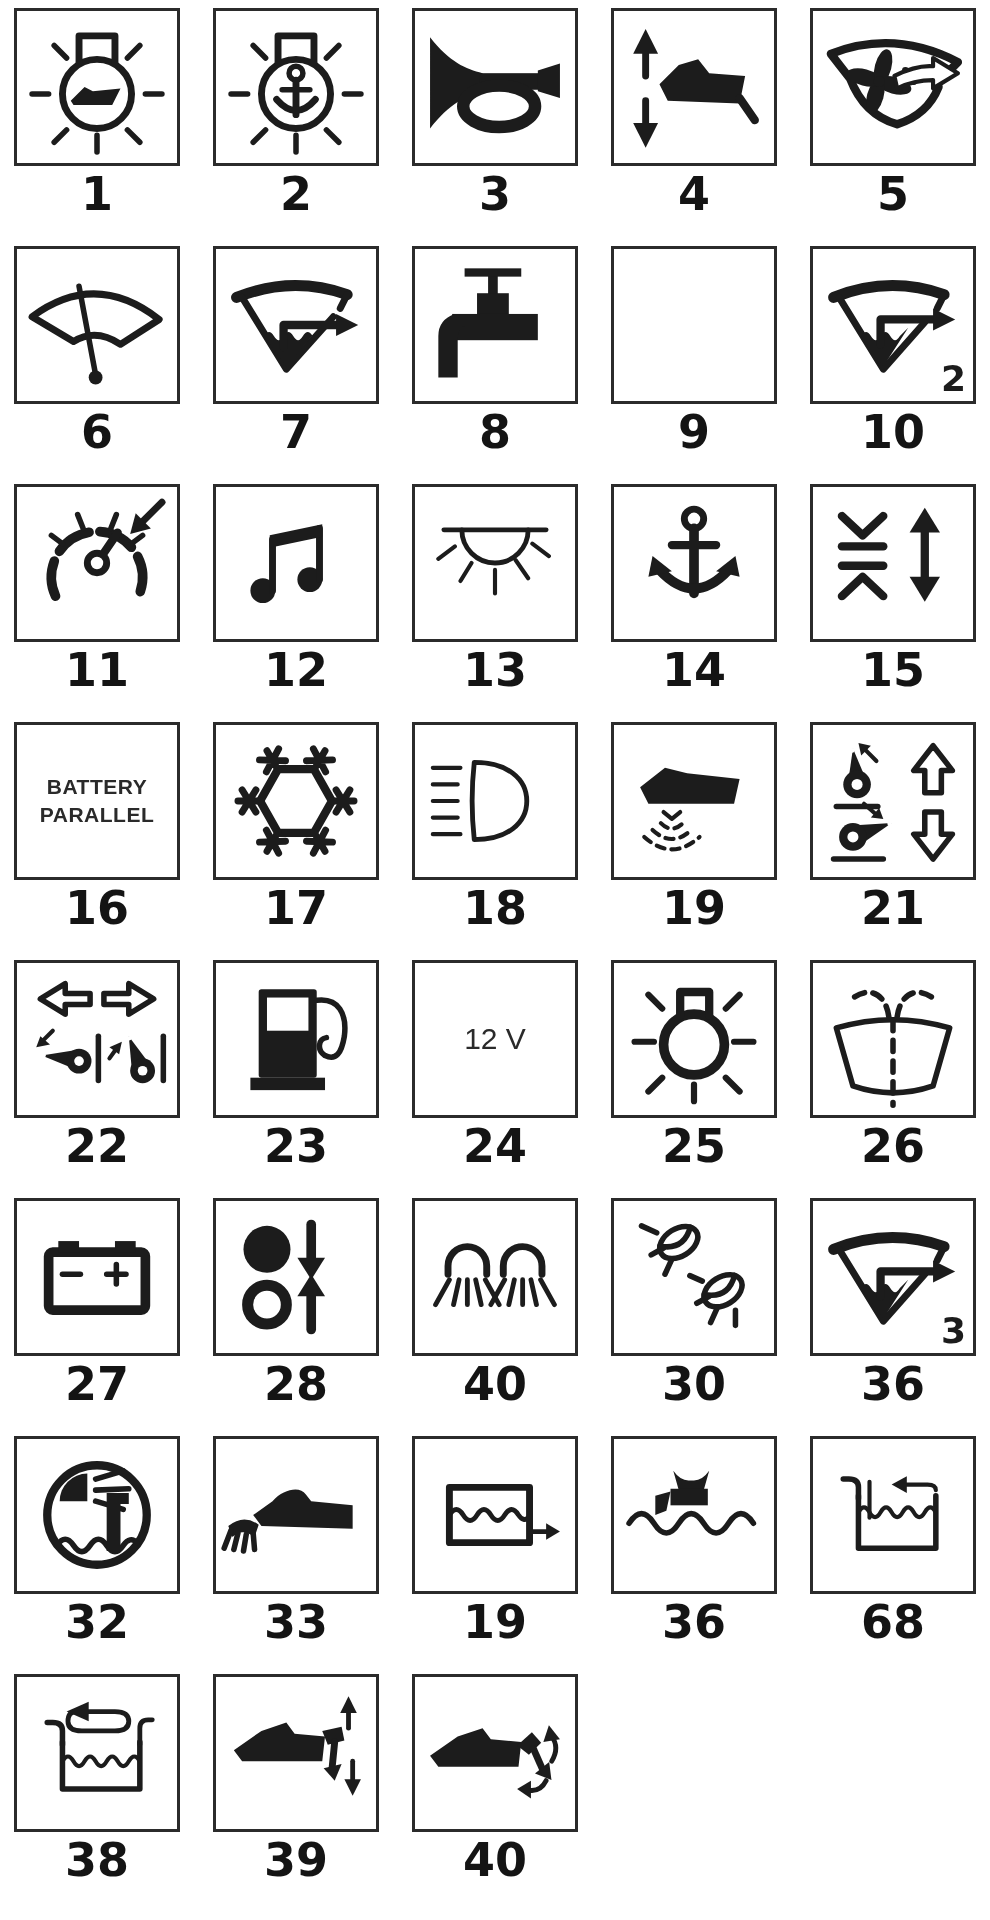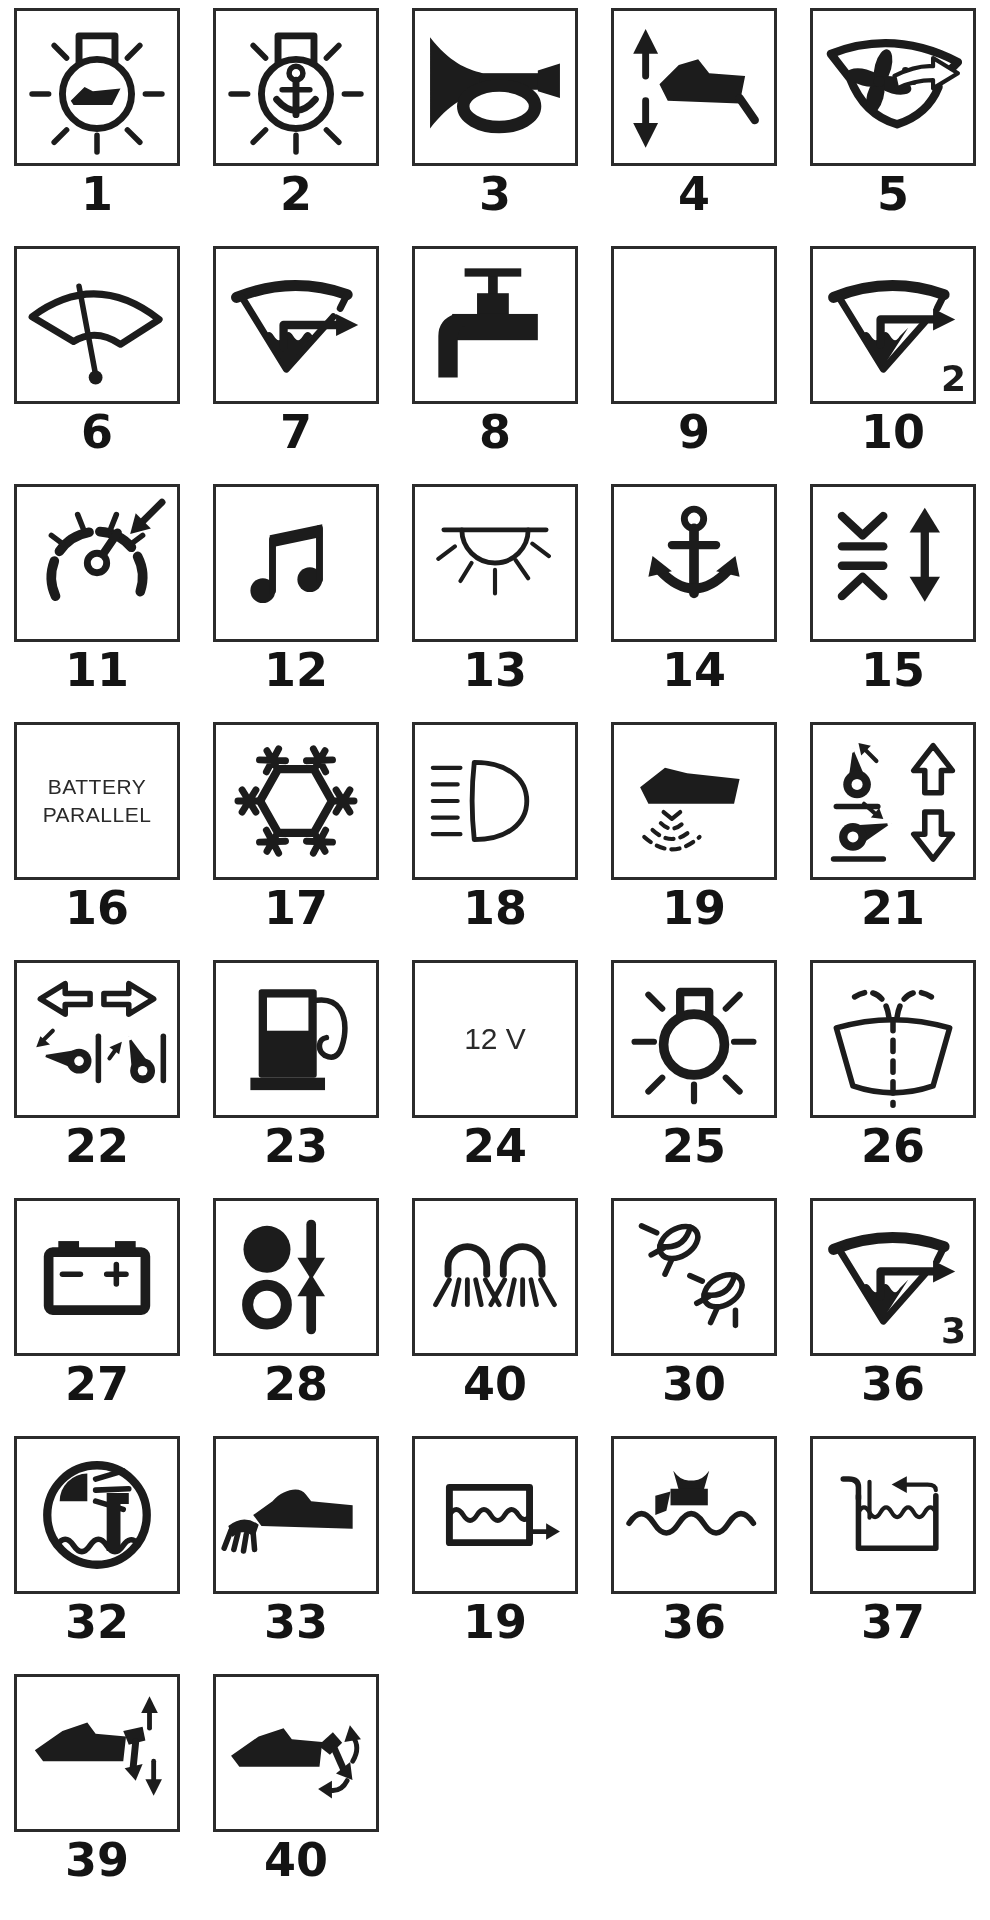--- a/index.html
+++ b/index.html
@@ -9,21 +9,21 @@
   .box{box-sizing:border-box;width:166px;height:158px;border:3px solid #2b2b2b;background:#fff;
        display:flex;align-items:center;justify-content:center;position:relative;}
   .box svg{width:152px;height:142px;display:block;}
   .num{font-weight:700;font-size:46px;line-height:1.05;color:#141414;margin-top:4px;
        font-family:"DejaVu Sans",sans-serif;}
   .k{stroke:#1c1c1c;fill:none;stroke-linecap:round;stroke-linejoin:round;}
   .f{fill:#1c1c1c;stroke:none;}
   .w{fill:#fff;stroke:#1c1c1c;stroke-linejoin:round;}
   .badge{position:absolute;right:7px;bottom:2px;font-weight:800;font-size:36px;color:#1c1c1c;
          font-family:"DejaVu Sans",sans-serif;}
-  .txt2{font-family:"Liberation Sans",sans-serif;font-weight:400;font-size:21px;line-height:1.35;
+  .txt2{font-family:"Liberation Sans",sans-serif;font-weight:700;font-size:21px;line-height:1.35;
         color:#2a2a2a;text-align:center;letter-spacing:.5px;}
   .txt1{font-family:"Liberation Sans",sans-serif;font-weight:400;font-size:30px;color:#2a2a2a;}
 </style>
 </head>
 <body>
 
 <div class="grid">
 
   <div class="cell">
     <div class="box">
@@ -498,23 +498,36 @@
     <div class="box">
       <svg viewBox="0 0 110 100">
         <path class="k" stroke-width="4" d="M30,36 V74 H86 V36"></path>
         <path class="k" stroke-width="4" d="M30,38 V30 Q30,24 23,24 H19"></path>
         <path class="k" stroke-width="3" d="M38,26 V52"></path>
         <path class="k" stroke-width="3" d="M30,48 q4,-7 8,0 q4,7 8,0 q4,-7 8,0 q4,7 8,0 q4,-7 8,0 q4,7 8,0 q4,-7 8,0"></path>
         <path class="k" stroke-width="3" d="M86,32 Q86,28 80,28 H64"></path>
         <path class="f" d="M54,28 L65,22 V34 Z"></path>
       </svg>
     </div>
-    <div class="num">37</div>
-  </div>
-
+    <div class="num">68</div>
+  </div>
+
+  <div class="cell">
+    <div class="box">
+      <svg viewBox="0 0 110 100">
+        <path class="k" stroke-width="4" d="M30,42 V76 H86 V42"></path>
+        <path class="k" stroke-width="4" d="M30,44 V34 Q30,28 23,28 H19"></path>
+        <path class="k" stroke-width="3" d="M30,56 q4,-7 8,0 q4,7 8,0 q4,-7 8,0 q4,7 8,0 q4,-7 8,0 q4,7 8,0 q4,-7 8,0"></path>
+        <path class="k" stroke-width="3.5" d="M48,20 H68 Q78,20 78,27 Q78,34 68,34 H44 Q34,34 34,27 Q34,20 40,20"></path>
+        <path class="f" d="M33,20 L49,13 V27 Z"></path>
+        <path class="k" stroke-width="3.5" d="M86,44 V32 Q86,26 92,26 H95"></path>
+      </svg>
+    </div>
+    <div class="num">38</div>
+  </div>
 
   <div class="cell">
     <div class="box">
       <svg viewBox="0 0 110 100">
         <path class="f" d="M10,48 L30,34 L48,28 L54,36 L76,38 L74,56 L16,56 Z"></path>
         <path class="f" d="M74,34 L88,31 L90,41 L78,44 Z"></path>
         <path class="k" stroke-width="5" d="M83,42 L81,62"></path>
         <path class="f" d="M75,61 L88,58 L83,70 Z"></path>
         <path class="k" stroke-width="3.5" d="M93,32 V18"></path>
         <path class="f" d="M93,9 L87,21 H99 Z"></path>

